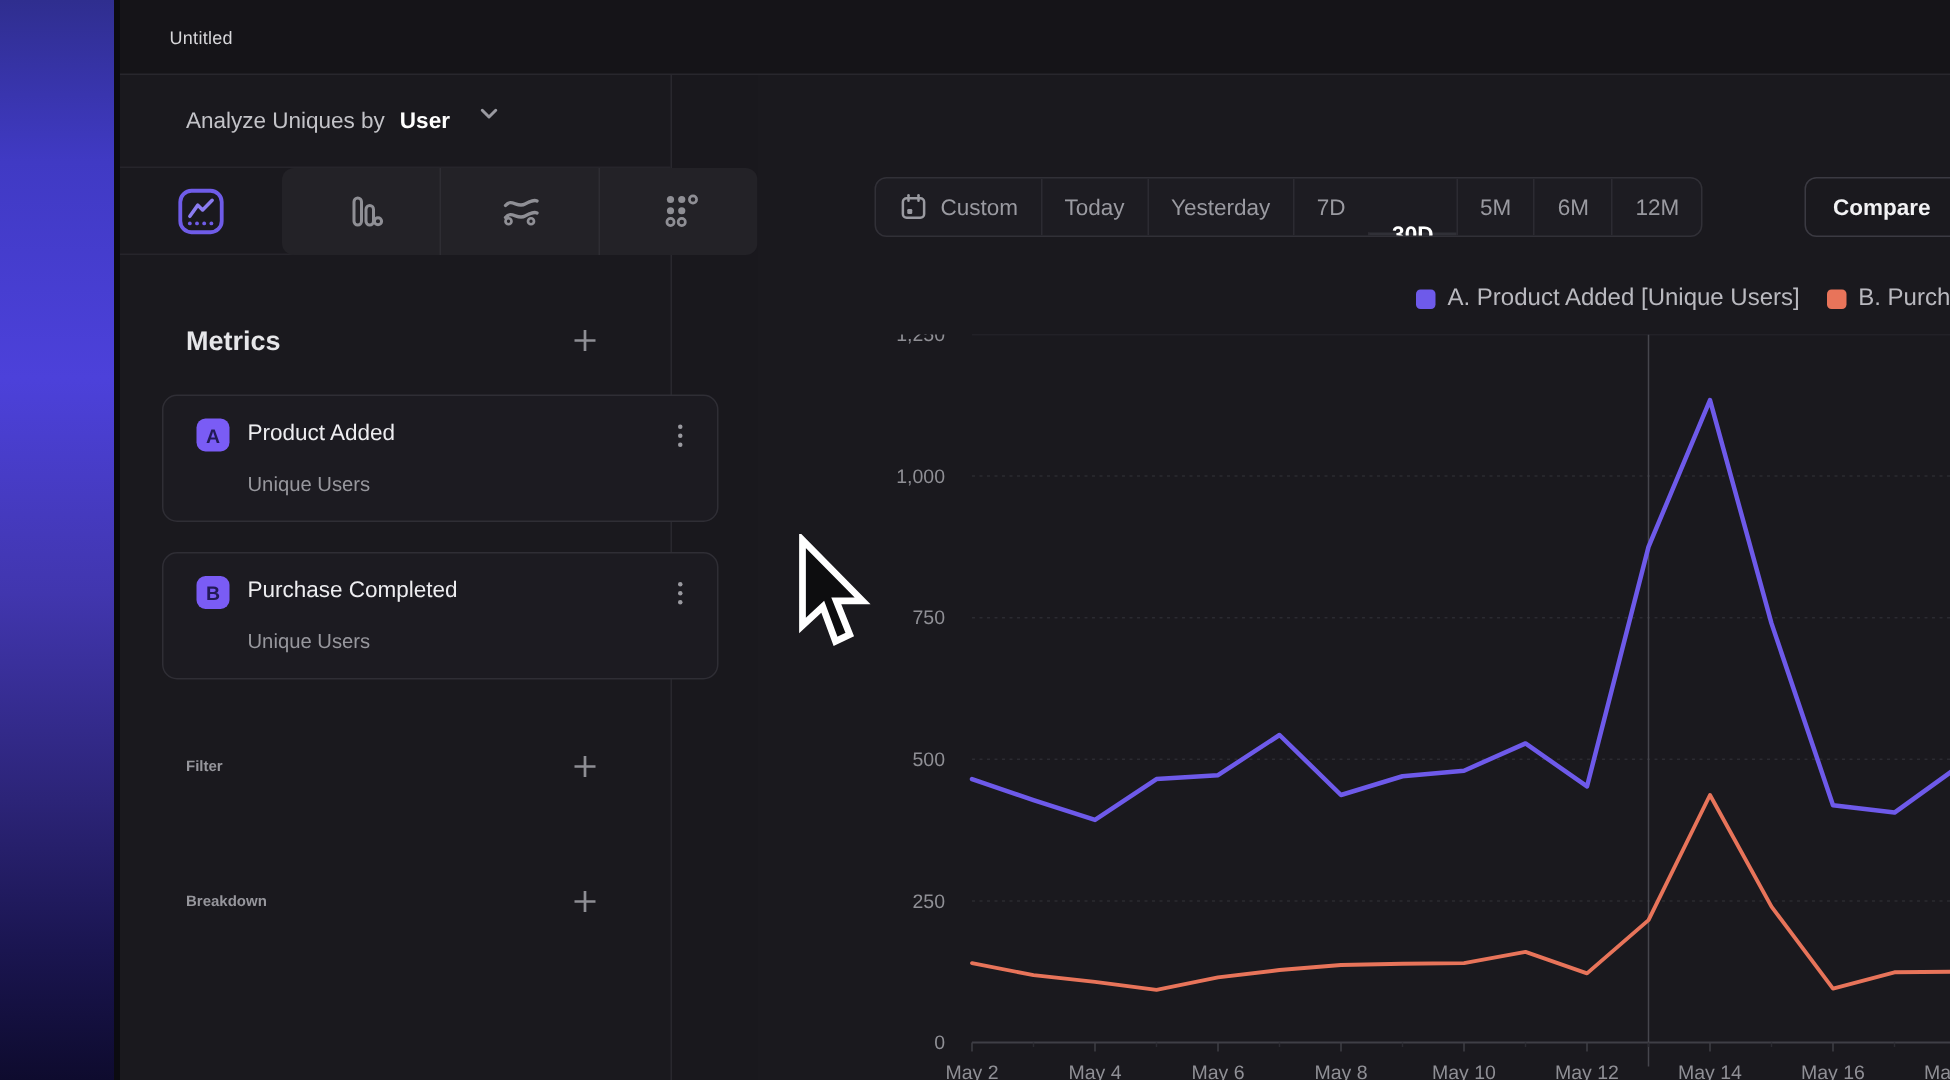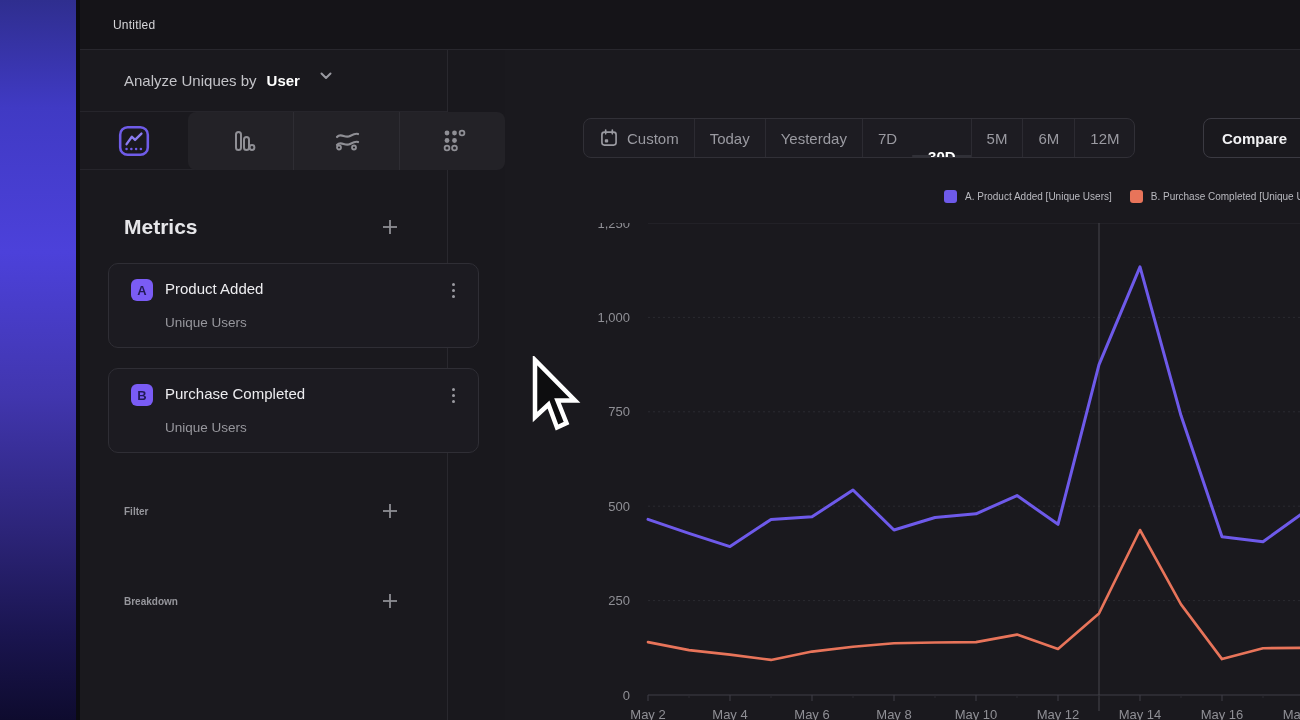--- a/index.html
+++ b/index.html
@@ -30,21 +30,21 @@
   #tabbar { position:absolute; left:0; top:62px; width:100%; height:58px; border-bottom:1px solid #26252b; }
   .tab-selected { position:absolute; left:0; top:0; width:107px; height:58px;
     display:flex; align-items:center; justify-content:center; }
   .tab-group { position:absolute; left:108px; top:0; width:317px; height:58px;
     background:#232227; border-radius:8px; display:flex; }
   .tab-cell { flex:1; display:flex; align-items:center; justify-content:center; }
   .tab-cell + .tab-cell { border-left:1px solid #2e2d33; }
 
   .section-header { position:absolute; left:0; width:100%; padding:0 46px 0 44px;
     display:flex; align-items:center; justify-content:space-between; }
-  .section-title-bright { color:#e6e6e9; font-size:21px; font-weight:bold; }
+  .section-title-bright { color:#e6e6e9; font-size:18px; font-weight:bold; }
   .section-title-muted { color:#96969c; font-size:10px; font-weight:bold; }
 
   .metric-card { position:absolute; left:28px; width:371px; height:85px;
     border:1px solid #2f2e35; border-radius:10px; background:#1c1b21; }
   .metric-badge { position:absolute; left:22px; top:15px; width:22px; height:22px; border-radius:6px;
     background:#7a5cf5; color:#221a56; font-size:13px; font-weight:bold;
     display:flex; align-items:center; justify-content:center; }
   .metric-title { position:absolute; left:56px; top:16px; color:#ededf0; font-size:15px; }
   .metric-sub { position:absolute; left:56px; top:51px; color:#97979d; font-size:13.5px; }
   .kebab { position:absolute; right:14px; top:15px; width:22px; height:22px; display:flex; flex-direction:column;
@@ -61,21 +61,21 @@
   .range-cell { display:flex; align-items:center; justify-content:center; gap:8px;
     padding:0 15px; font-size:15px; color:#9a9aa1; white-space:nowrap; cursor:pointer; }
   .range-cell + .range-cell { border-left:1px solid #2c2b32; }
   .range-cell.selected { background:#303037; color:#ffffff; font-weight:bold;margin-top:36px; }
 
   #compare-button { position:absolute; left:698px; top:68px; width:130px; height:40px;
     border:1px solid #3b3a42; border-radius:8px; color:#f2f2f4; font-size:15px; font-weight:bold;
     display:flex; align-items:center; padding-left:18px; cursor:pointer; background:transparent; }
 
   #legend { position:absolute; left:439px; top:140px; display:flex; gap:18px; white-space:nowrap; }
-  .legend-item { display:flex; align-items:center; gap:8px; font-size:10px; color:#b9b9bf; }
+  .legend-item { display:flex; align-items:center; gap:8px; font-size:16px; color:#b9b9bf; }
   .legend-swatch { width:13px; height:13px; border-radius:3px; flex:0 0 auto; }
 
   #chart-svg { position:absolute; left:63px; top:173px; }
 
   
   #cursor { position:absolute; left:531px; top:356px; pointer-events:none; z-index:50; }
 </style>
 </head>
 <body>
 

